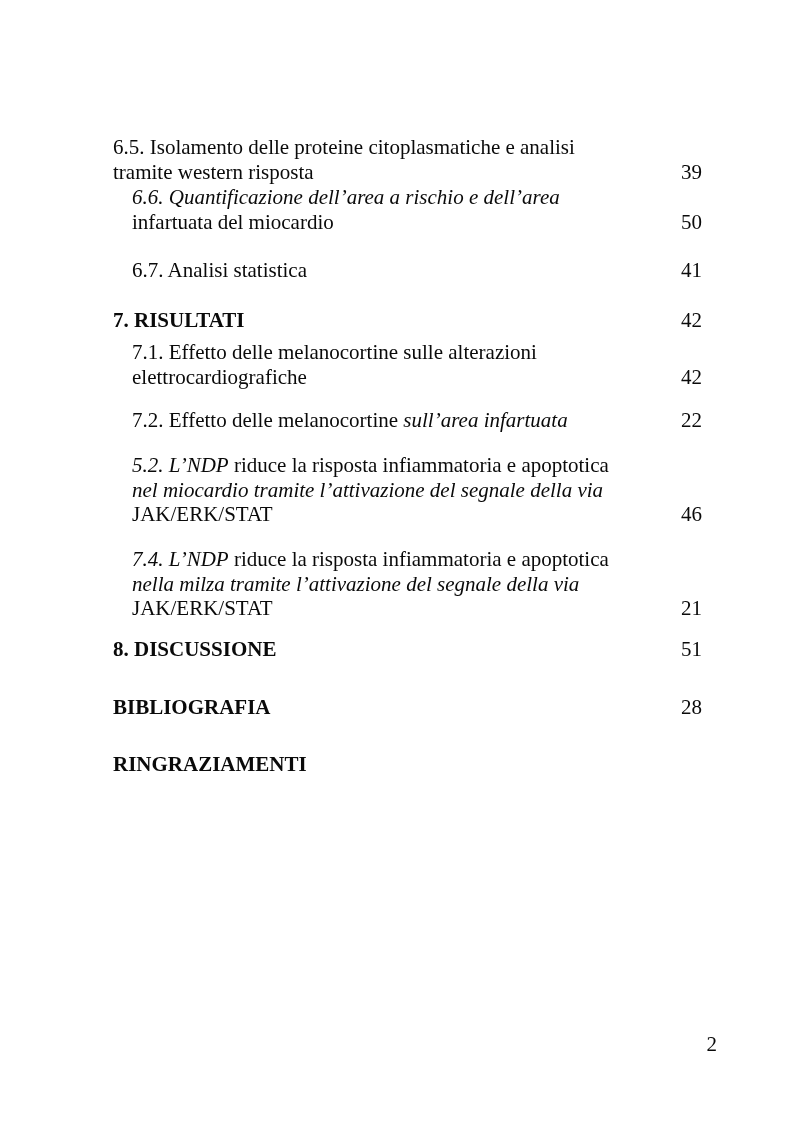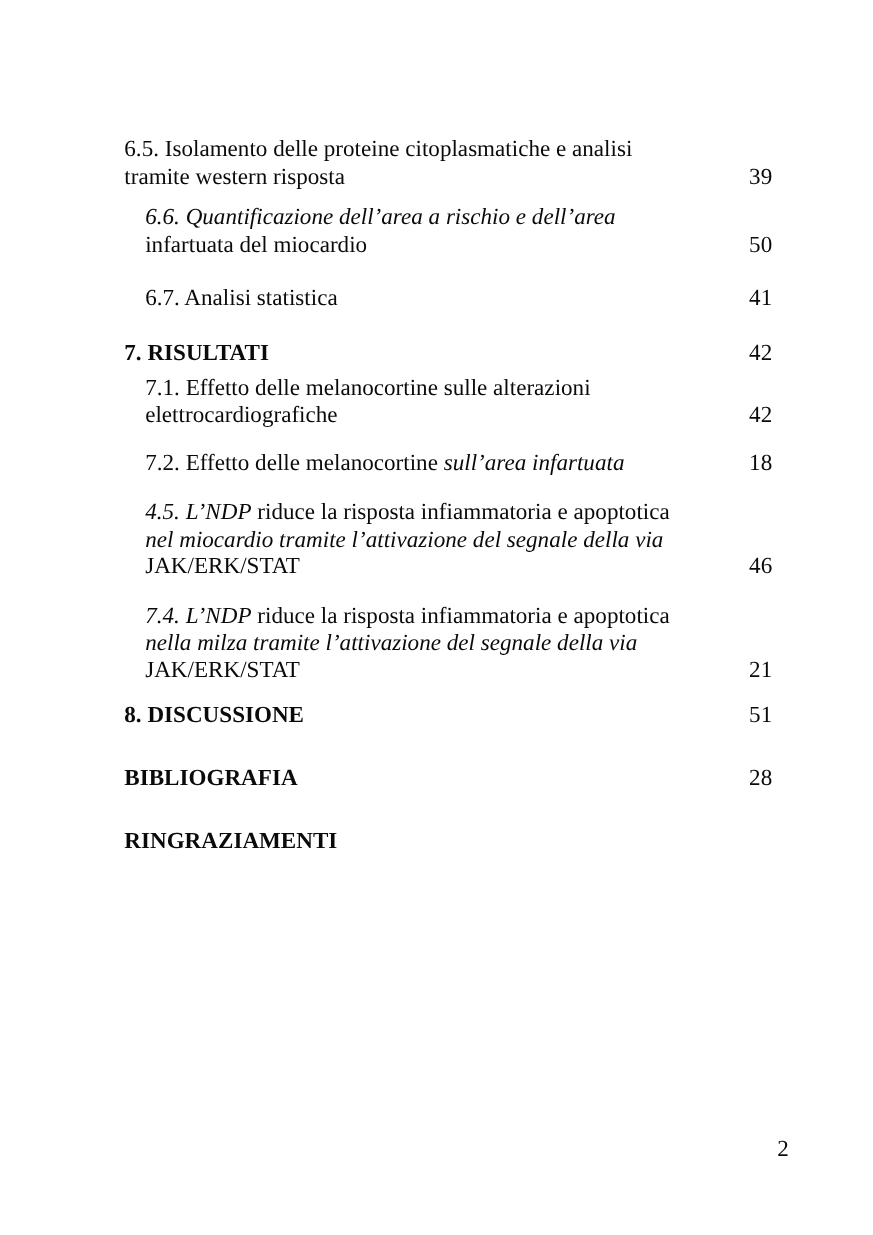--- a/index.html
+++ b/index.html
@@ -15,21 +15,21 @@
     font-family: "Liberation Serif", "DejaVu Serif", serif;
     font-size: 21px;
     line-height: 24.5px;
     color: #0a0a0a;
   }
   .toc-entry {
     position: absolute;
   }
   .toc-entry.main { left: 113px; width: 589px; }
   .toc-entry.sub  { left: 132px; width: 570px; }
-  .e1  { top: 123px; }
+  .e1  { top: 135px; }
   .e2  { top: 185px; }
   .e3  { top: 258px; }
   .e4  { top: 308px; }
   .e5  { top: 340px; }
   .e6  { top: 408px; }
   .e7  { top: 453px; }
   .e8  { top: 547px; }
   .e9  { top: 637px; }
   .e10 { top: 695px; }
   .e11 { top: 752px; }
@@ -90,26 +90,26 @@
           <span class="toc-text"><span class="seg-regular">7.1. Effetto delle melanocortine sulle alterazioni</span></span>
         </div>
         <div class="toc-line">
           <span class="toc-text"><span class="seg-regular">elettrocardiografiche</span></span>
           <span class="toc-pagenum">42</span>
         </div>
       </div>
       <div class="toc-entry sub e6">
         <div class="toc-line">
           <span class="toc-text"><span class="seg-regular">7.2. Effetto delle melanocortine </span><span class="seg-italic">sull’area infartuata</span></span>
-          <span class="toc-pagenum">18</span>
+          <span class="toc-pagenum">22</span>
         </div>
       </div>
       <div class="toc-entry sub e7">
         <div class="toc-line">
-          <span class="toc-text"><span class="seg-italic">4.5. L’NDP</span><span class="seg-regular"> riduce la risposta infiammatoria e apoptotica</span></span>
+          <span class="toc-text"><span class="seg-italic">5.2. L’NDP</span><span class="seg-regular"> riduce la risposta infiammatoria e apoptotica</span></span>
         </div>
         <div class="toc-line">
           <span class="toc-text"><span class="seg-italic">nel miocardio tramite l’attivazione del segnale della via</span></span>
         </div>
         <div class="toc-line">
           <span class="toc-text"><span class="seg-regular">JAK/ERK/STAT</span></span>
           <span class="toc-pagenum">46</span>
         </div>
       </div>
       <div class="toc-entry sub e8">

